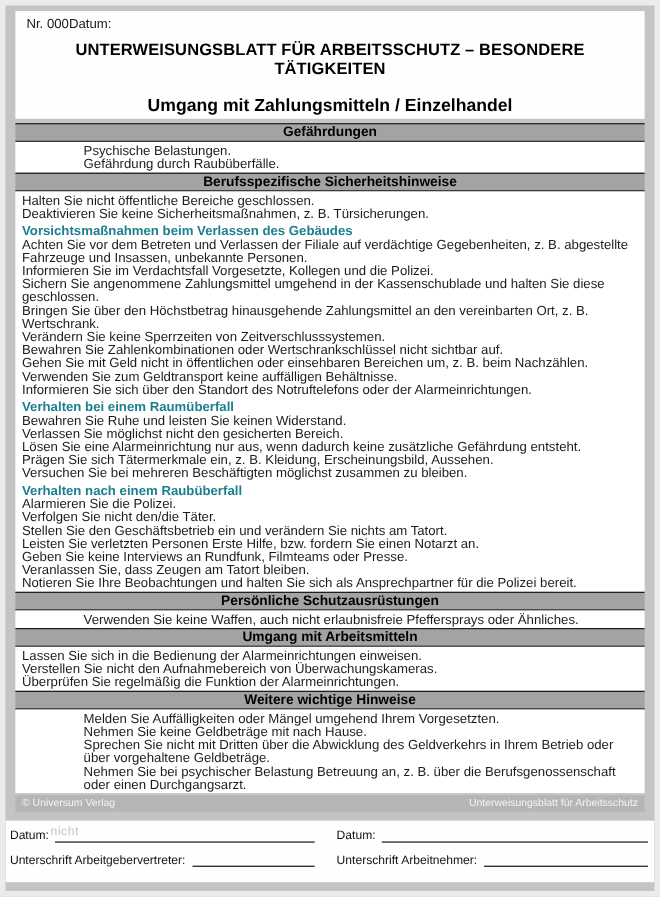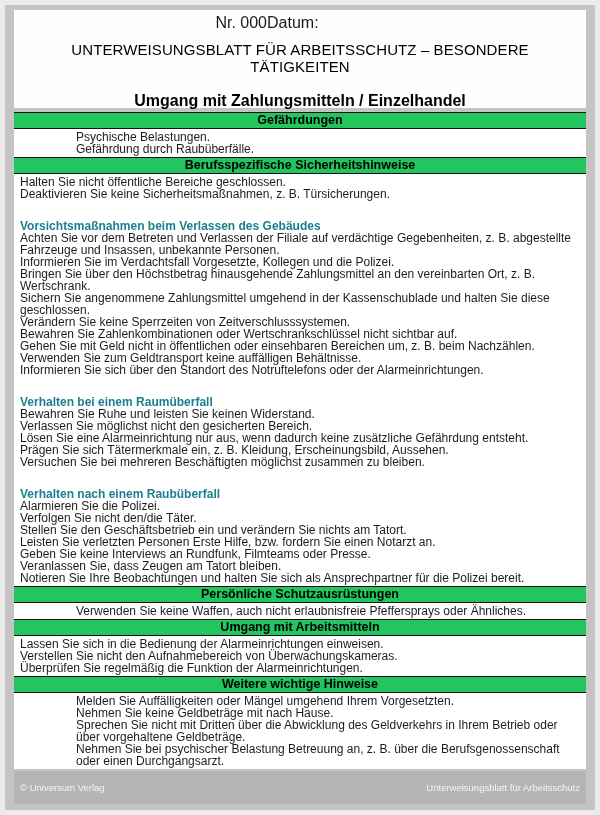--- a/index.html
+++ b/index.html
@@ -6,42 +6,42 @@
   body { font-family:"Liberation Sans","DejaVu Sans",sans-serif; background:#ebebeb; }
   .page {
     width:600px; height:815px; background:#ebebeb; padding:5px;
     overflow:hidden; position:relative;
   }
   .doc { background:#c4c4c4; width:590px; height:805px; padding-top:5px; overflow:hidden; }
   .col { margin:0 9px; width:572px; }
 
   
   .titlebox { background:#fefefe; height:98px; padding:4px 10px 0 10px; margin-bottom:4px; }
-  .nr-row { display:flex; justify-content:center; font-size:16px; color:#1a1a1a; }
+  .nr-row { display:flex; justify-content:flex-start; font-size:12px; color:#1a1a1a; }
   .nr-row .date { margin-right:66px; }
-  .main-title { text-align:center; font-weight:normal; font-size:15px; letter-spacing:0.1px; color:#000; margin-top:9px; }
+  .main-title { text-align:center; font-weight:bold; font-size:15px; letter-spacing:0.1px; color:#000; margin-top:9px; }
   .sub-title  { text-align:center; font-weight:bold; font-size:16px; color:#000; margin-top:17px; }
 
   
   .bar {
-    background:#22c55e; border-top:1px solid #111; border-bottom:1px solid #111;
+    background:#a3a3a3; border-top:1px solid #111; border-bottom:1px solid #111;
     text-align:center; font-weight:bold; font-size:12.5px; color:#000;
     height:17px; line-height:15px;
   }
 
   
   .whitebox { background:#ffffff; padding:2px 6px; font-size:12px; color:#1c1c1c; }
   .line { line-height:12px; }
   .block.indent { padding-left:56px; }
-  .block.grp { margin-top:20px; }
+  .block.grp { margin-top:4px; }
   .subheading { font-weight:bold; color:#1b7f8e; line-height:12px; }
 
   
   .footerbar {
-    background:#b5b5b5; height:33px; margin-top:2px;
+    background:#b5b5b5; height:15px; margin-top:2px;
     display:flex; justify-content:space-between; align-items:center;
     padding:0 6px; font-size:9.5px; color:#f4f4f4;
   }
 
   
   .sigbox { background:#fefefe; width:590px; margin-top:8px; height:56px; padding:8px 4px 0 4px; position:relative; }
   .sig-row { display:flex; margin-bottom:10px; }
   .sig-cell { display:flex; align-items:flex-end; width:50%; padding-right:14px; font-size:11px; color:#111; }
   .sig-cell:last-child { padding-right:2px; padding-left:6px; }
   .sig-label { white-space:nowrap; padding-right:6px; }
@@ -78,22 +78,22 @@
           <div class="bar">Berufsspezifische Sicherheitshinweise</div>
           <div class="whitebox">
             <div class="block">
               <div class="line">Halten Sie nicht öffentliche Bereiche geschlossen.</div>
               <div class="line">Deaktivieren Sie keine Sicherheitsmaßnahmen, z. B. Türsicherungen.</div>
             </div>
             <div class="block grp">
               <div class="subheading">Vorsichtsmaßnahmen beim Verlassen des Gebäudes</div>
               <div class="line">Achten Sie vor dem Betreten und Verlassen der Filiale auf verdächtige Gegebenheiten, z. B. abgestellte Fahrzeuge und Insassen, unbekannte Personen.</div>
               <div class="line">Informieren Sie im Verdachtsfall Vorgesetzte, Kollegen und die Polizei.</div>
+              <div class="line">Sichern Sie angenommene Zahlungsmittel umgehend in der Kassenschublade und halten Sie diese geschlossen.</div>
               <div class="line">Bringen Sie über den Höchstbetrag hinausgehende Zahlungsmittel an den vereinbarten Ort, z. B. Wertschrank.</div>
-              <div class="line">Sichern Sie angenommene Zahlungsmittel umgehend in der Kassenschublade und halten Sie diese geschlossen.</div>
               <div class="line">Verändern Sie keine Sperrzeiten von Zeitverschlusssystemen.</div>
               <div class="line">Bewahren Sie Zahlenkombinationen oder Wertschrankschlüssel nicht sichtbar auf.</div>
               <div class="line">Gehen Sie mit Geld nicht in öffentlichen oder einsehbaren Bereichen um, z. B. beim Nachzählen.</div>
               <div class="line">Verwenden Sie zum Geldtransport keine auffälligen Behältnisse.</div>
               <div class="line">Informieren Sie sich über den Standort des Notruftelefons oder der Alarmeinrichtungen.</div>
             </div>
             <div class="block grp">
               <div class="subheading">Verhalten bei einem Raumüberfall</div>
               <div class="line">Bewahren Sie Ruhe und leisten Sie keinen Widerstand.</div>
               <div class="line">Verlassen Sie möglichst nicht den gesicherten Bereich.</div>

